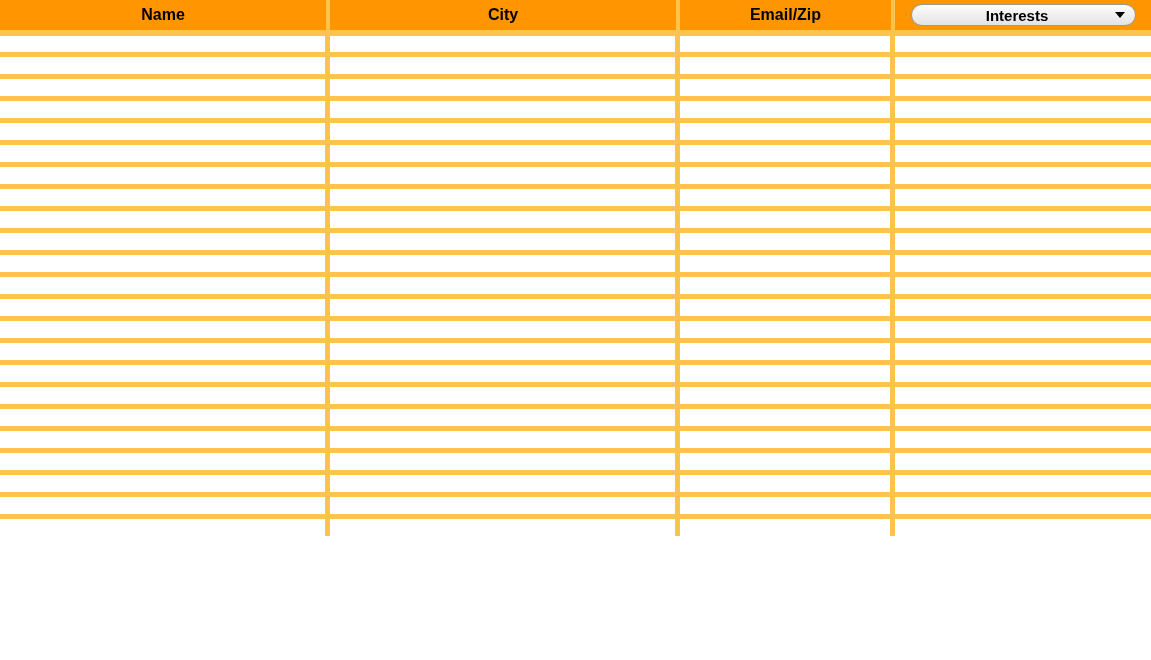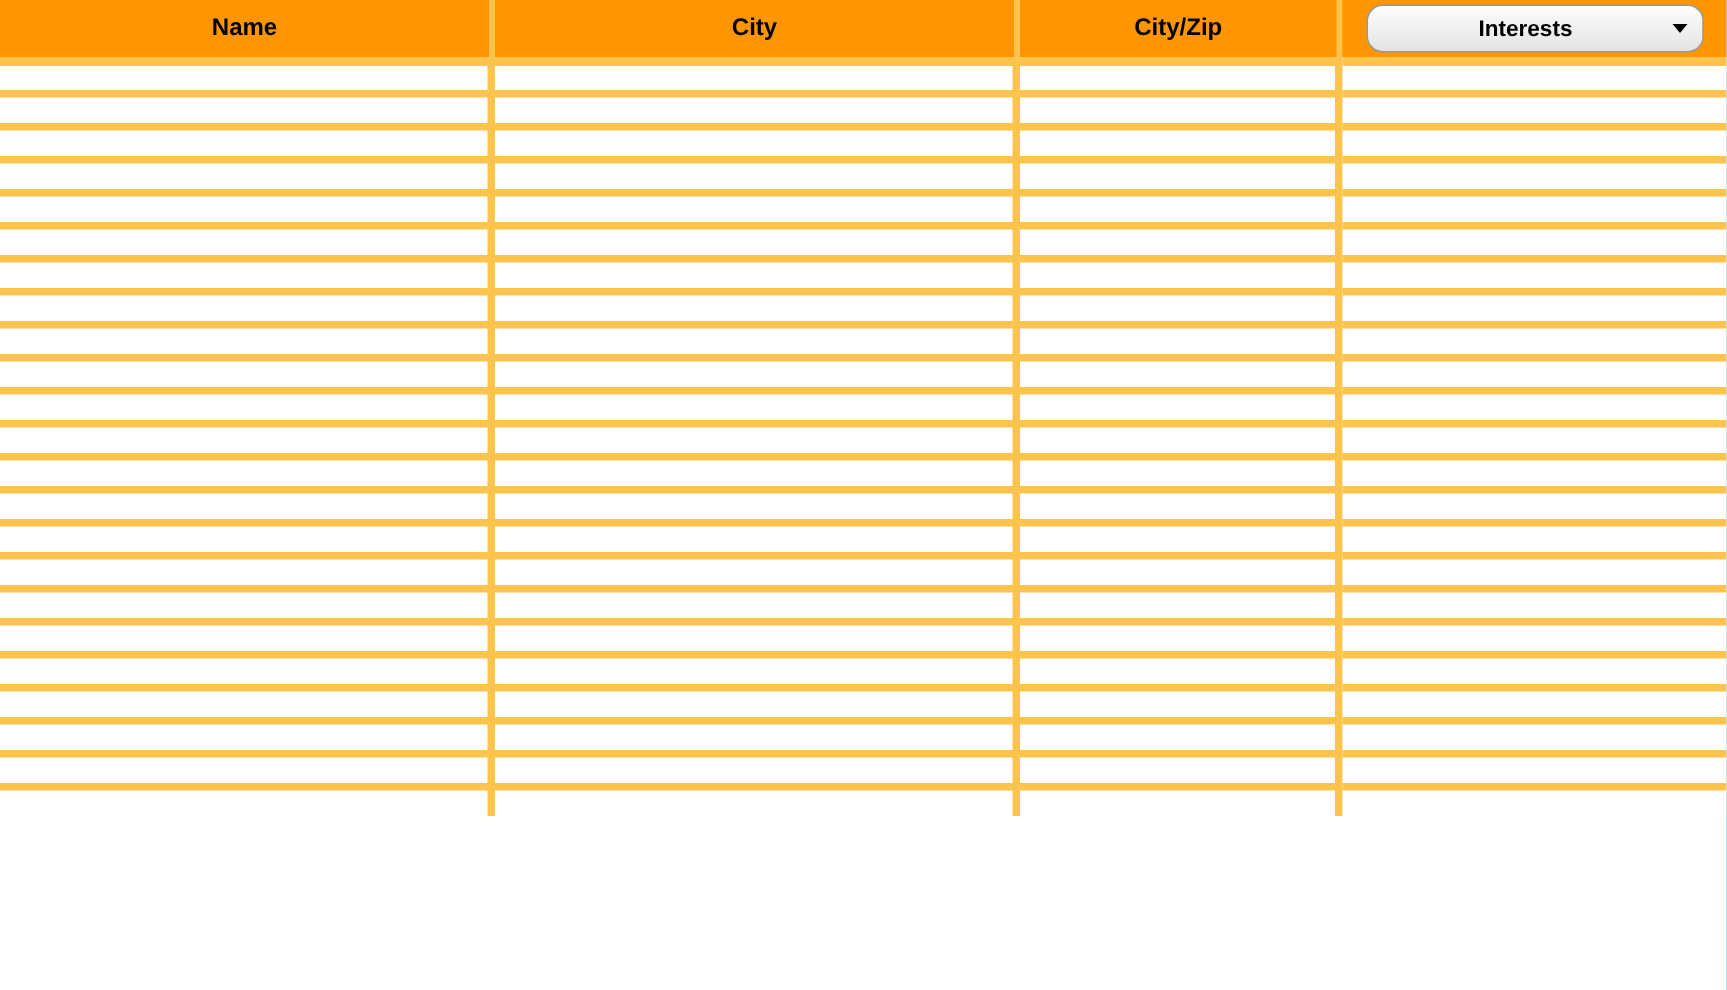--- a/index.html
+++ b/index.html
@@ -50,21 +50,21 @@
     }
     th.col-interests {
       width: 256px;
       padding: 3px 8px;
     }
     .dropdown {
       display: inline-flex;
       align-items: center;
       justify-content: flex-start;
       width: 225px;
-      height: 32px;
+      height: 22px;
       background: linear-gradient(to bottom, #fdfdfd, #e3e3e3);
       border: 1px solid #999;
       border-radius: 11px;
       font-size: 15px;
       font-weight: bold;
       color: #000;
       cursor: pointer;
       position: relative;
       padding: 0 24px 0 12px;
     }
@@ -103,21 +103,21 @@
   </style>
 </head>
 <body>
 
 <div class="table-container">
   <table>
     <thead>
       <tr>
         <th class="col-name">Name</th>
         <th class="col-email">City</th>
-        <th class="col-cityzip">City/Zip</th>
+        <th class="col-cityzip">Email/Zip</th>
         <th class="col-interests">
           <div class="dropdown">
             <span class="dropdown-label">Interests</span>
             <span class="dropdown-caret"></span>
           </div>
         </th>
       </tr>
     </thead>
     <tbody id="table-body">
     <tr>

